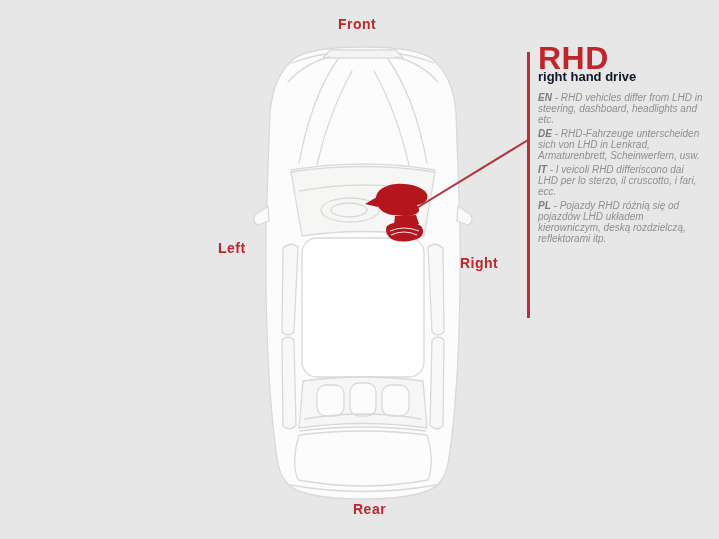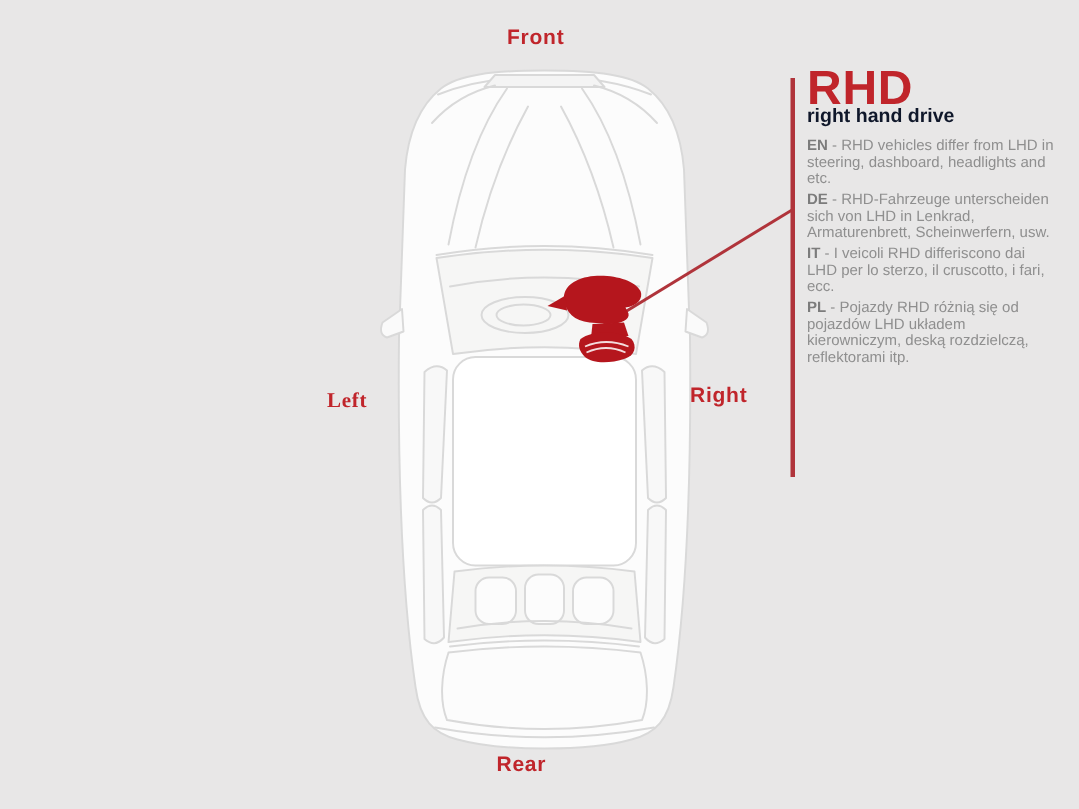--- a/index.html
+++ b/index.html
@@ -16,23 +16,23 @@
   }
   .dir-label {
     position: absolute;
     color: #c0252b;
     font-weight: bold;
     font-size: 14px;
     letter-spacing: 0.5px;
     white-space: nowrap;
   }
   #label-front { left: 338px; top: 16px; }
-  #label-left  { left: 218px; top: 260px; font-family: Liberation Serif, serif; }
+  #label-left  { left: 218px; top: 240px; }
   #label-right { left: 460px; top: 255px; }
-  #label-rear  { left: 331px; top: 501px; text-align: center; }
+  #label-rear  { left: 353px; top: 501px; text-align: center; }
 
   #callout {
     position: absolute;
     left: 527px; top: 46px;
     width: 185px;
   }
   #callout-bar {
     position: absolute;
     left: 0; top: 6px;
     width: 3px; height: 266px;
@@ -52,20 +52,21 @@
     font-size: 13px;
     line-height: 14px;
     margin-bottom: 8px;
   }
   .lang-para {
     width: 168px;
     margin: 0 0 3px 0;
     font-size: 10px;
     line-height: 11px;
     color: #8f8f8f;
+    font-style: italic;
   }
   .lang-code {
     font-weight: bold;
     color: #7c7c7c;
   }
 </style>
 </head>
 <body>
 
 <svg id="car-svg" viewBox="0 0 719 539" xmlns="http://www.w3.org/2000/svg">

